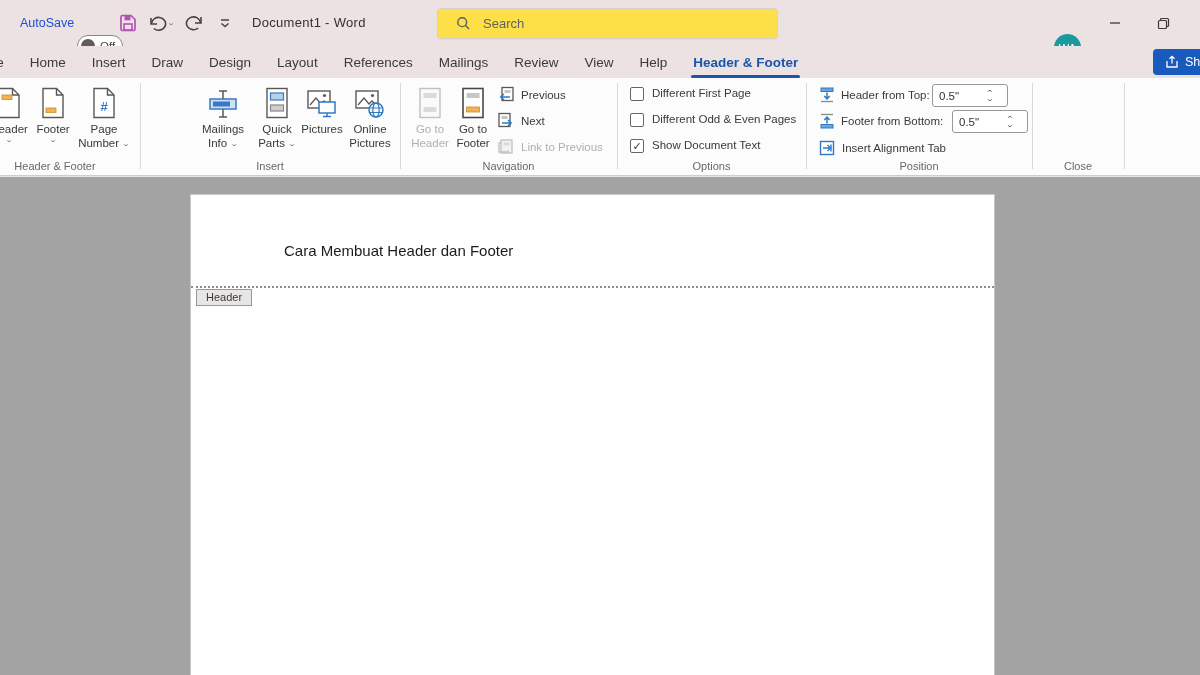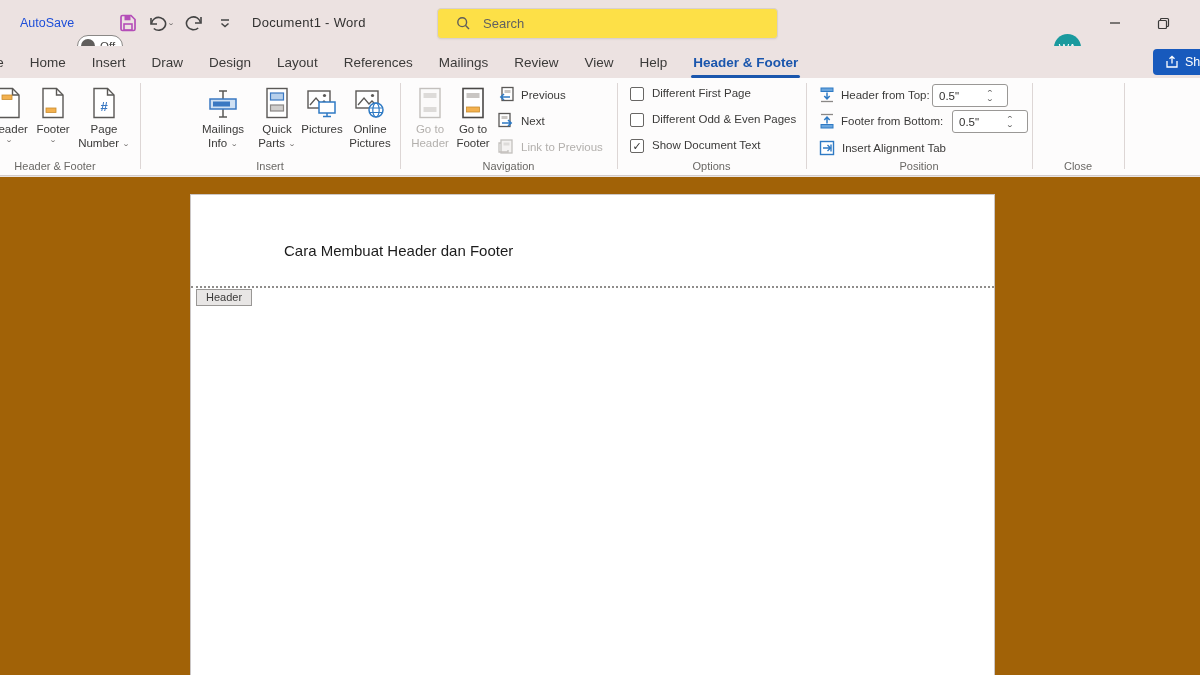--- a/index.html
+++ b/index.html
@@ -41,21 +41,21 @@
   .smallbtn.disabled { color:#b3b0ad; cursor:default; }
   .chkrow { position:absolute; display:flex; align-items:flex-start; gap:8px; font-size:11.5px; color:#3b3a39; cursor:pointer; }
   .chkbox { width:14px; height:14px; border:1px solid #686664; border-radius:2px; background:#fff; font-size:11px; line-height:12px; text-align:center; color:#323130; }
   .posrow { position:absolute; display:flex; align-items:center; gap:5px; font-size:11.5px; color:#3b3a39; }
   .spininput { position:absolute; height:23px; background:#fff; border:1px solid #9a9896; border-radius:3px; display:flex; align-items:center; }
   .spininput input { border:none; outline:none; width:48px; font-size:11.5px; padding-left:6px; font-family:"Liberation Sans",sans-serif; color:#323130; background:transparent; }
   .spinner { display:flex; flex-direction:column; align-items:center; justify-content:center; width:18px; height:100%; cursor:pointer; color:#444; }
   .spinner span { font-size:7px; line-height:6px; transform:scaleX(1.4); }
 
   
-  .docarea { position:absolute; left:0; top:177px; width:1200px; height:498px; background:#a16207; }
+  .docarea { position:absolute; left:0; top:177px; width:1200px; height:498px; background:#a3a3a3; }
   .page { position:absolute; left:190px; top:17px; width:805px; height:481px; background:#fff; border:1px solid #cbc6c5; border-bottom:none; cursor:text; }
   .hdr-text { position:absolute; left:93px; top:47px; font-size:15px; color:#1c1c1c; }
   .hdr-dash { position:absolute; left:0; right:0; top:91px; border-top:2px dotted #8f8d8b; }
   .hdr-tag { position:absolute; left:5px; top:94px; background:#e8e6e5; border:1px solid #999795; padding:1px 9px 2px; font-size:11px; color:#3b3a39; }
 
   svg { display:block; }
 </style>
 </head>
 <body>
 

